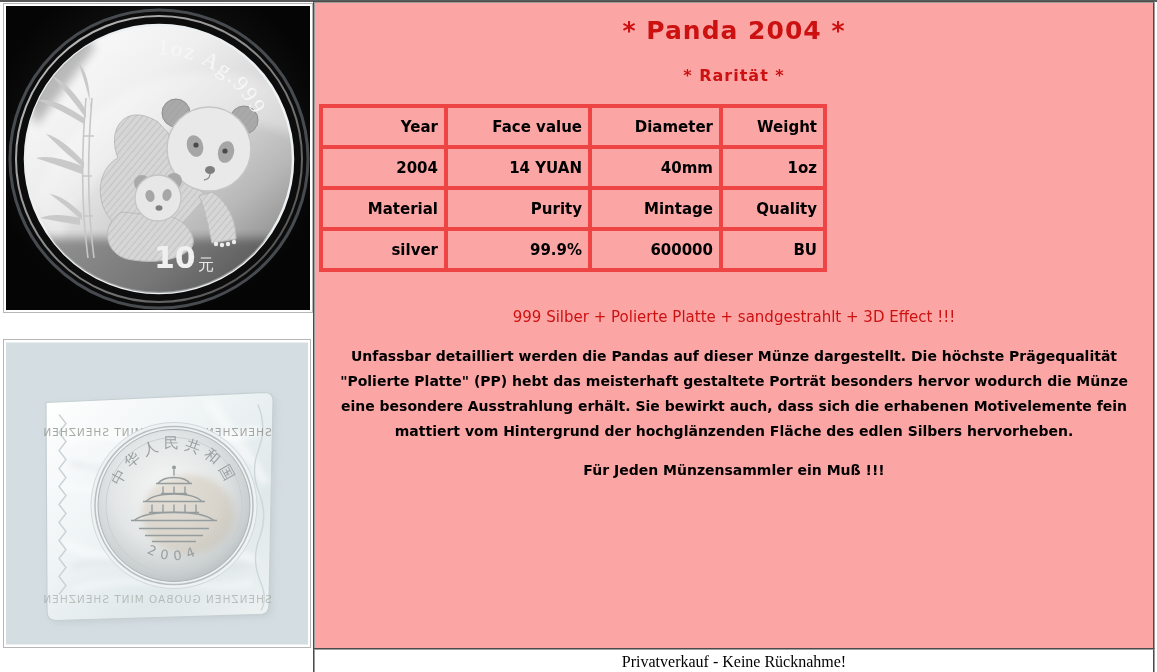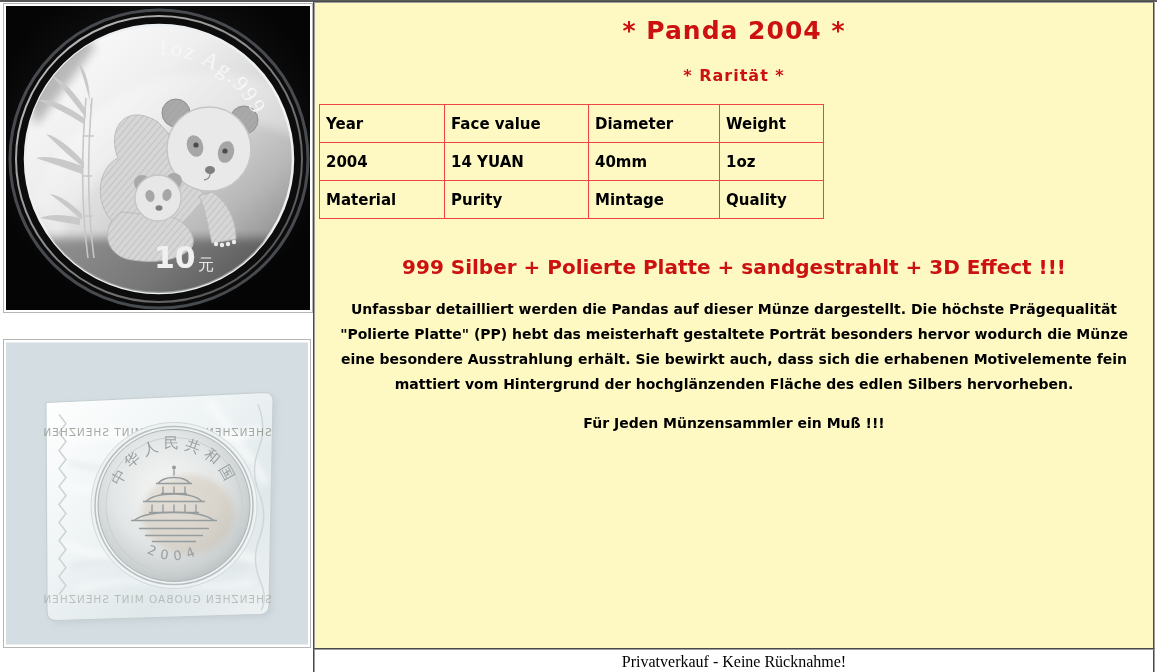--- a/index.html
+++ b/index.html
@@ -11,31 +11,31 @@
 
   
   .photo-frame { position:absolute; background:#ffffff; border:1px solid #b6b6b6; padding:2px; }
   .photo-top    { left:3px; top:3px;   width:304px; height:304px; }
   .photo-bottom { left:3px; top:339px; width:302px; height:303px; }
   .photo-frame svg { display:block; width:100%; height:100%; }
 
   
   .panel {
     position:absolute; left:313px; top:1px; width:842px; height:662px;
-    box-sizing:border-box; border:2px groove #9e9e9e; background:#fef9c3;
+    box-sizing:border-box; border:2px groove #9e9e9e; background:#fca5a5;
     text-align:center; overflow:hidden;
   }
   .title    { margin-top:13px; font-size:25px; font-weight:bold; color:#cc1111; letter-spacing:1px; }
   .subtitle { margin-top:21px; font-size:16px; font-weight:bold; color:#cc1111; letter-spacing:1px; }
   table.spec { border-collapse:collapse; margin:19px 0 0 4px; }
   table.spec td {
-    border:1px solid #ef4444; font-weight:bold; font-size:15px;
-    text-align:left; vertical-align:middle; height:37px; padding:0 6px;
-  }
-  .highlight { margin-top:36px; font-size:20px; font-weight:bold; color:#cc1111; }
+    border:4px solid #ef4444; font-weight:bold; font-size:15px;
+    text-align:right; vertical-align:middle; height:37px; padding:0 6px;
+  }
+  .highlight { margin-top:36px; font-size:15px; font-weight:normal; color:#cc1111; }
   .para { margin-left:6px; margin-right:6px; font-size:14px; font-weight:bold; line-height:25px; color:#000; }
   .p0 { margin-top:33px; }
   .p1 { margin-top:18px; }
   .p2 { margin-top:14px; }
   .p3 { margin-top:18px; }
   .p4 { margin-top:14px; }
 
   
   .footer-bar {
     position:absolute; left:313px; top:648px; width:842px; height:30px;
@@ -237,20 +237,26 @@
           <td>14 YUAN</td>
           <td>40mm</td>
           <td>1oz</td>
         </tr>
         <tr>
           <td>Material</td>
           <td>Purity</td>
           <td>Mintage</td>
           <td>Quality</td>
         </tr>
+        <tr>
+          <td>silver</td>
+          <td>99.9%</td>
+          <td>600000</td>
+          <td>BU</td>
+        </tr>
       </tbody>
     </table>
 
     <div class="highlight">999 Silber + Polierte Platte + sandgestrahlt + 3D Effect !!!</div>
     <p class="para p1">Unfassbar detailliert werden die Pandas auf dieser Münze dargestellt. Die höchste Prägequalität "Polierte Platte" (PP) hebt das meisterhaft gestaltete Porträt besonders hervor wodurch die Münze eine besondere Ausstrahlung erhält. Sie bewirkt auch, dass sich die erhabenen Motivelemente fein mattiert vom Hintergrund der hochglänzenden Fläche des edlen Silbers hervorheben.</p>
     <p class="para p4">Für Jeden Münzensammler ein Muß !!!</p>
   </div>
 
   <div class="footer-bar">
     <span>Privatverkauf - Keine Rücknahme!</span>

